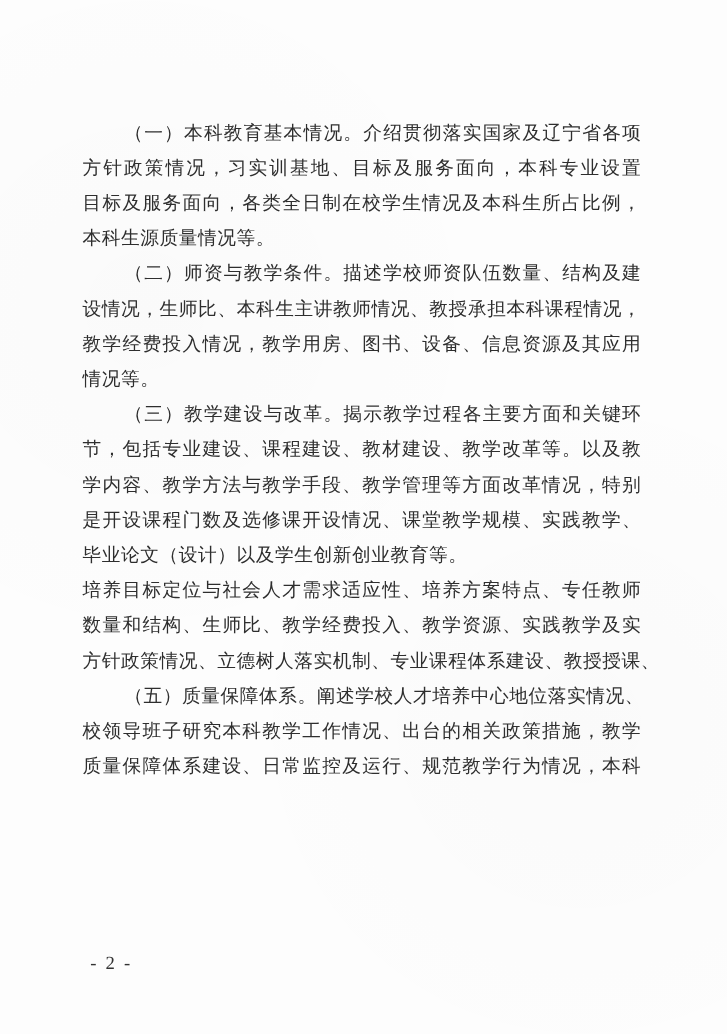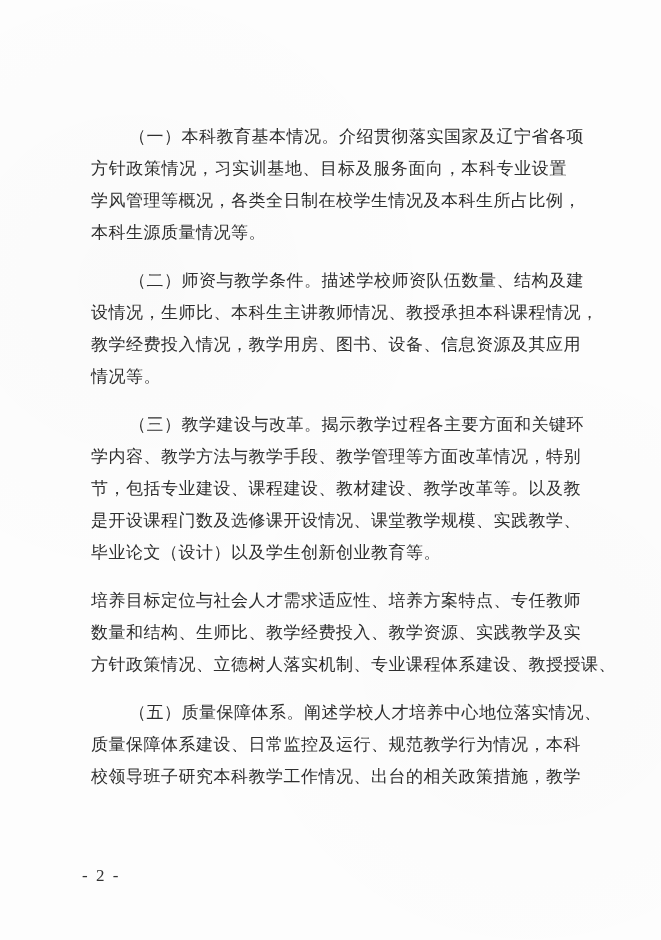--- a/index.html
+++ b/index.html
@@ -24,21 +24,21 @@
   }
   .content {
     position: absolute;
     left: 75px;
     top: 105px;
     width: 508px;
     color: #2e2e2e;
     font-size: 17px;
   }
   .paragraph {
-    margin: 16px;
+    margin: 0;
     padding: 0;
   }
   .line {
     height: 32px;
     line-height: 32px;
     text-align: justify;
     text-align-last: justify;
     text-justify: inter-ideograph;
     white-space: nowrap;
     letter-spacing: 0.5px;
@@ -59,41 +59,41 @@
   }
 </style>
 </head>
 <body>
 
 <div class="page">
   <div class="content">
       <div class="paragraph">
         <div class="line first">（一）本科教育基本情况。介绍贯彻落实国家及辽宁省各项</div>
         <div class="line">方针政策情况，习实训基地、目标及服务面向，本科专业设置</div>
-        <div class="line">学风管理等概况，各类全日制在校学生情况及本科生所占比例，</div>
+        <div class="line">目标及服务面向，各类全日制在校学生情况及本科生所占比例，</div>
         <div class="line lastline">本科生源质量情况等。</div>
       </div>
       <div class="paragraph">
         <div class="line first">（二）师资与教学条件。描述学校师资队伍数量、结构及建</div>
         <div class="line">设情况，生师比、本科生主讲教师情况、教授承担本科课程情况，</div>
         <div class="line">教学经费投入情况，教学用房、图书、设备、信息资源及其应用</div>
         <div class="line lastline">情况等。</div>
       </div>
       <div class="paragraph">
         <div class="line first">（三）教学建设与改革。揭示教学过程各主要方面和关键环</div>
+        <div class="line">节，包括专业建设、课程建设、教材建设、教学改革等。以及教</div>
         <div class="line">学内容、教学方法与教学手段、教学管理等方面改革情况，特别</div>
-        <div class="line">节，包括专业建设、课程建设、教材建设、教学改革等。以及教</div>
         <div class="line">是开设课程门数及选修课开设情况、课堂教学规模、实践教学、</div>
         <div class="line lastline">毕业论文（设计）以及学生创新创业教育等。</div>
       </div>
       <div class="paragraph">
         <div class="line">培养目标定位与社会人才需求适应性、培养方案特点、专任教师</div>
         <div class="line">数量和结构、生师比、教学经费投入、教学资源、实践教学及实</div>
         <div class="line">方针政策情况、立德树人落实机制、专业课程体系建设、教授授课、</div>
       </div>
       <div class="paragraph">
         <div class="line first">（五）质量保障体系。阐述学校人才培养中心地位落实情况、</div>
+        <div class="line">校领导班子研究本科教学工作情况、出台的相关政策措施，教学</div>
         <div class="line">质量保障体系建设、日常监控及运行、规范教学行为情况，本科</div>
-        <div class="line">校领导班子研究本科教学工作情况、出台的相关政策措施，教学</div>
       </div>
     </div>
   <div class="page-number">- 2 -</div>
 </div>
 
 </body></html>

